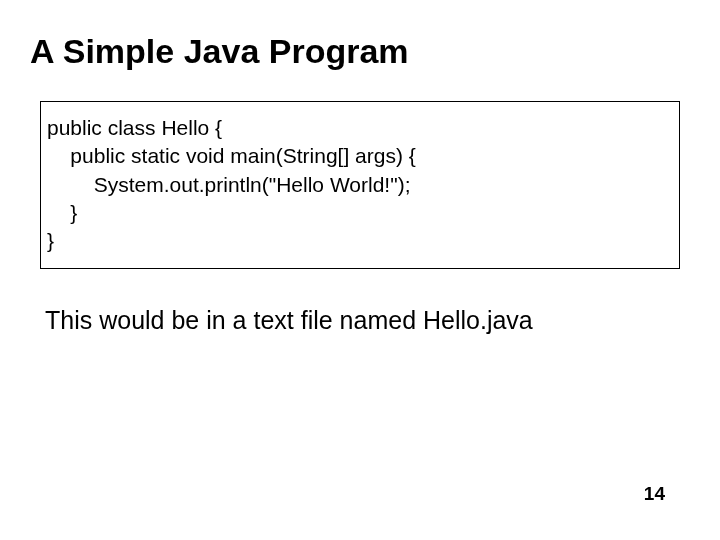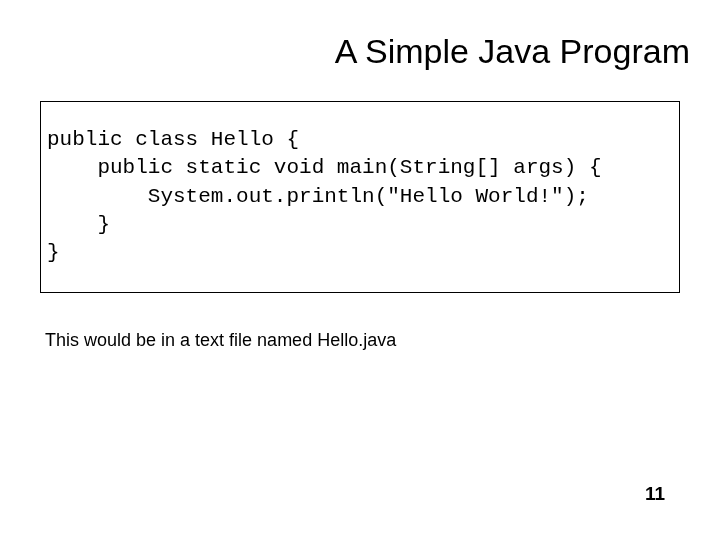--- a/index.html
+++ b/index.html
@@ -10,38 +10,38 @@
     body {
       width: 720px;
       height: 540px;
       background: #ffffff;
       font-family: Arial, Helvetica, sans-serif;
       position: relative;
       padding: 20px 30px;
     }
     .title {
       font-size: 34px;
-      font-weight: normal;
-      text-align: right;
+      font-weight: bold;
+      text-align: left;
       margin-top: 12px;
       margin-bottom: 30px;
       color: #000;
     }
     .code-box {
       border: 1px solid #000;
-      padding: 24px 6px;
+      padding: 12px 6px;
       margin: 0 10px 35px 10px;
-      font-family: Liberation Mono, monospace;
+      font-family: Liberation Sans, sans-serif;
       font-size: 21px;
       line-height: 1.35;
       white-space: pre;
       color: #000;
     }
     .description {
-      font-size: 18px;
+      font-size: 25px;
       line-height: 1.35;
       margin: 0 15px;
       color: #000;
     }
     .page-number {
       position: absolute;
       bottom: 35px;
       right: 55px;
       font-size: 19px;
       font-weight: bold;
@@ -56,13 +56,13 @@
 <div class="code-box"><span>public class Hello {</span>
 <span>    public static void main(String[] args) {</span>
 <span>        System.out.println("Hello World!");</span>
 <span>    }</span>
 <span>}</span></div>
 
 <div class="description">
   <div>This would be in a text file named Hello.java</div>
 </div>
 
-<div class="page-number">11</div>
+<div class="page-number">14</div>
 
 </body></html>

